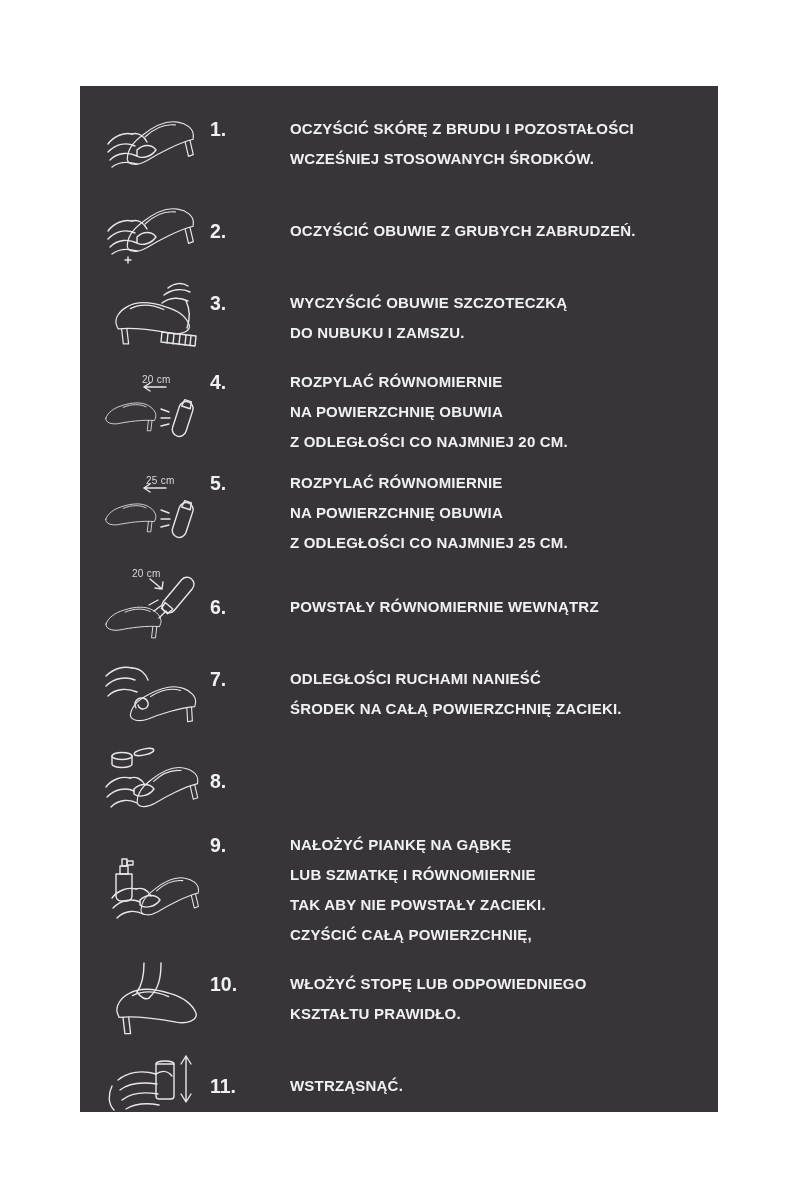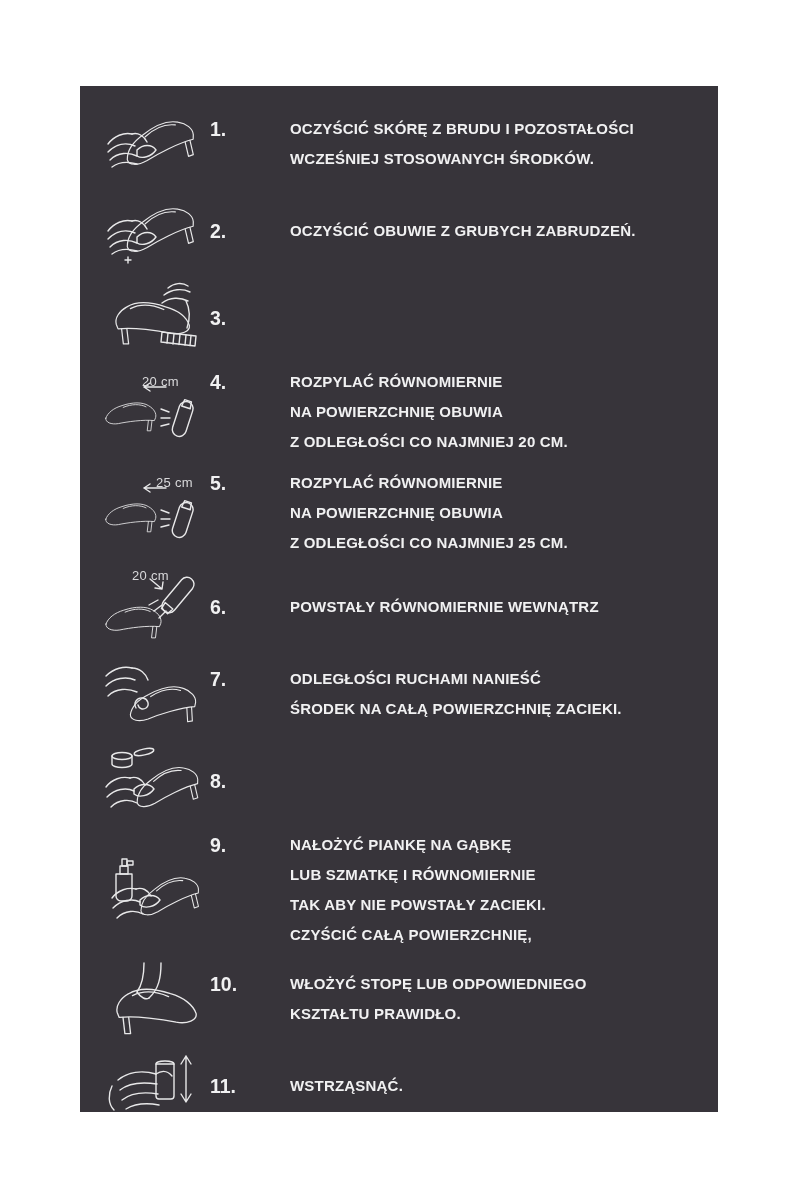--- a/index.html
+++ b/index.html
@@ -33,21 +33,21 @@
   .icon-box svg { width: 100px; height: 76px; overflow: visible; display: block; }
   .icon-box svg * {
     fill: none;
     stroke: #E8E8E9;
     stroke-width: 1.4;
     stroke-linecap: round;
     stroke-linejoin: round;
   }
   .icon-label {
     position: absolute;
-    font-size: 13px;
+    font-size: 10px;
     color: #D9D9DB;
     letter-spacing: 0.3px;
     white-space: nowrap;
   }
   .body { display: flex; align-items: flex-start; flex: 1; }
   .num {
     width: 46px; min-width: 46px;
     font-weight: bold;
     font-size: 19.5px;
     line-height: 30px;
@@ -121,20 +121,24 @@
           <path d="M68 29 C54 23 40 23 30 28"></path>
         </g>
         <path d="M64 8 C70 3 78 2 84 6 M60 15 C68 9 78 8 86 12 M58 23 C66 17 76 17 84 21"></path>
         <path d="M82 21 C86 29 86 39 83 48"></path>
         <path d="M58 52 L92 56 L91 66 L57 62 Z"></path>
         <path d="M64 53 L63 63 M70 54 L69 64 M76 54.5 L75 64.5 M82 55 L81 65 M87 55.5 L86 65.5"></path>
       </svg>
     </div>
     <div class="body">
       <div class="num">3.</div>
+      <div>
+        <div class="line">WYCZYŚCIĆ OBUWIE SZCZOTECZKĄ</div>
+        <div class="line">DO NUBUKU I ZAMSZU.</div>
+      </div>
     </div>
   </div>
 
   <div class="row">
     <div class="icon-box">
       <svg viewBox="0 0 100 76">
         <g transform="translate(0 16) scale(0.6)">
           <path d="M3 47 C6 38 16 30 30 26 C48 20 64 20 74 26 C83 31 88 39 86 46 L84 51 C66 49 38 53 24 56 C12 58 2 54 3 47 Z"></path>
           <path d="M74 51 L72 68 L78 68 L80 51"></path>
           <path d="M32 29 C46 23 60 23 70 28"></path>
@@ -166,21 +170,21 @@
           <path d="M74 51 L72 68 L78 68 L80 51"></path>
           <path d="M32 29 C46 23 60 23 70 28"></path>
         </g>
         <g transform="rotate(18 79 44)">
           <path d="M72 34 a7 7 0 0 1 14 0 V56 a7 7 0 0 1 -14 0 Z"></path>
           <path d="M75 26 h7 l1 7 h-9 Z"></path>
         </g>
         <path d="M65 38 L57 35 M66 44 L57 44 M65 50 L57 52"></path>
         <path d="M62 13 H40 M40 13 l6 -4 M40 13 l6 4"></path>
       </svg>
-      <span class="icon-label" style="left:52px; top:0px;">25 cm</span>
+      <span class="icon-label" style="left:42px; top:0px;">25 cm</span>
     </div>
     <div class="body">
       <div class="num">5.</div>
       <div>
         <div class="line">ROZPYLAĆ RÓWNOMIERNIE</div>
         <div class="line">NA POWIERZCHNIĘ OBUWIA</div>
         <div class="line">Z ODLEGŁOŚCI CO NAJMNIEJ 25 CM.</div>
       </div>
     </div>
   </div>

